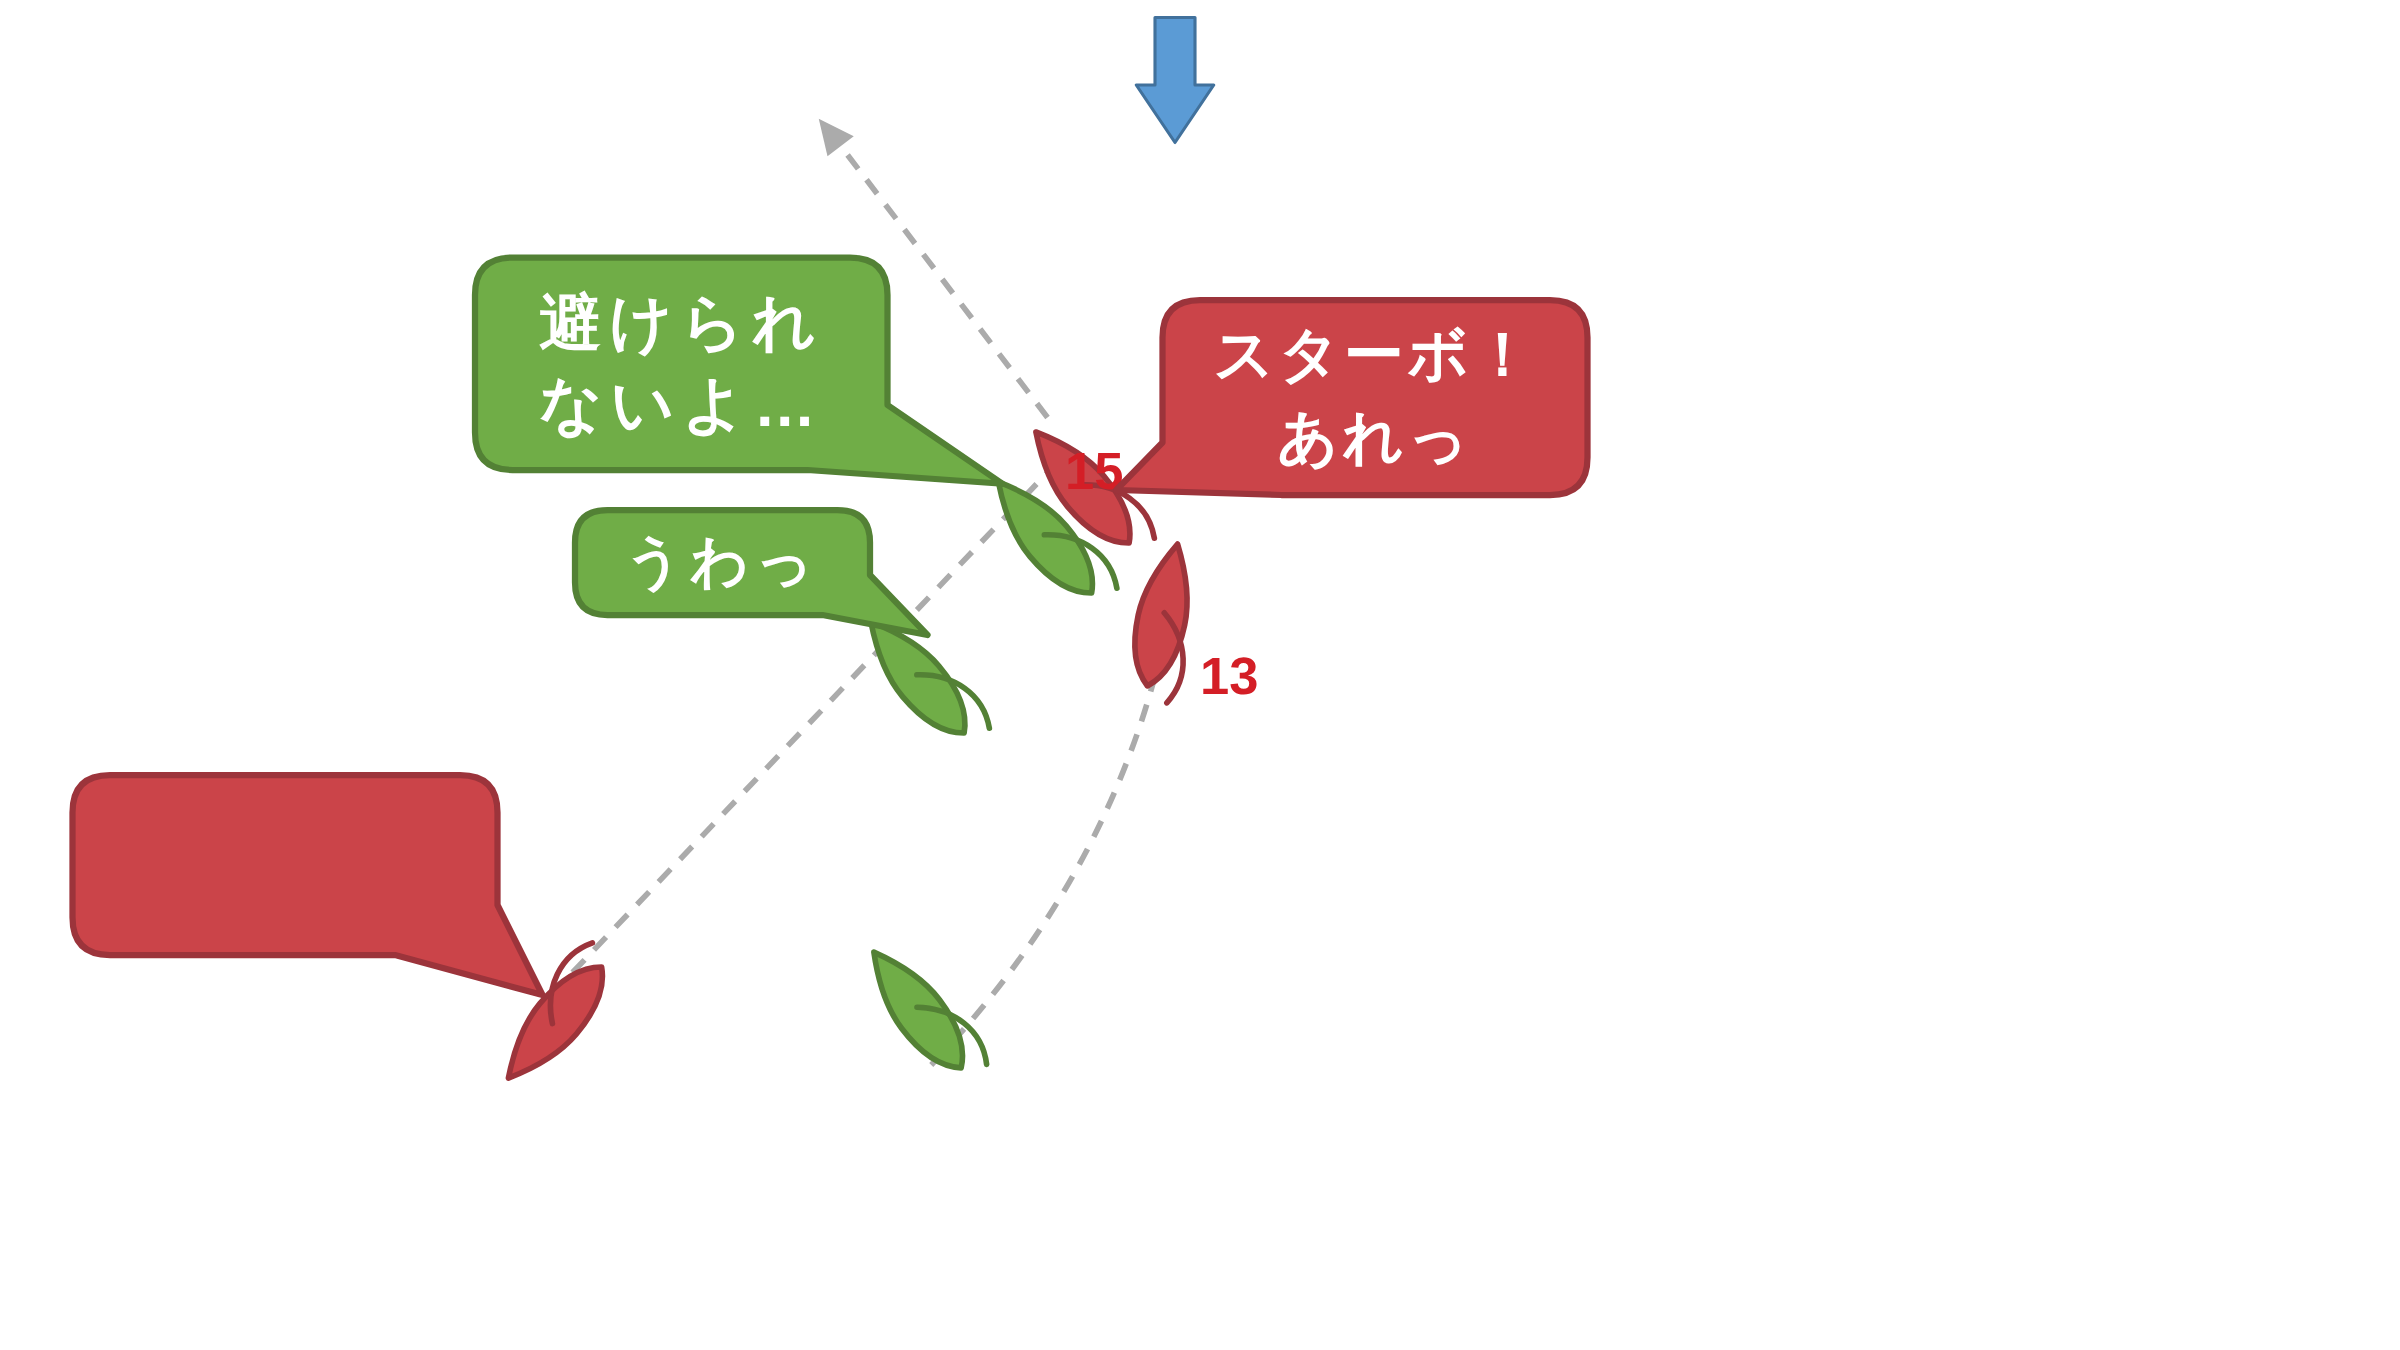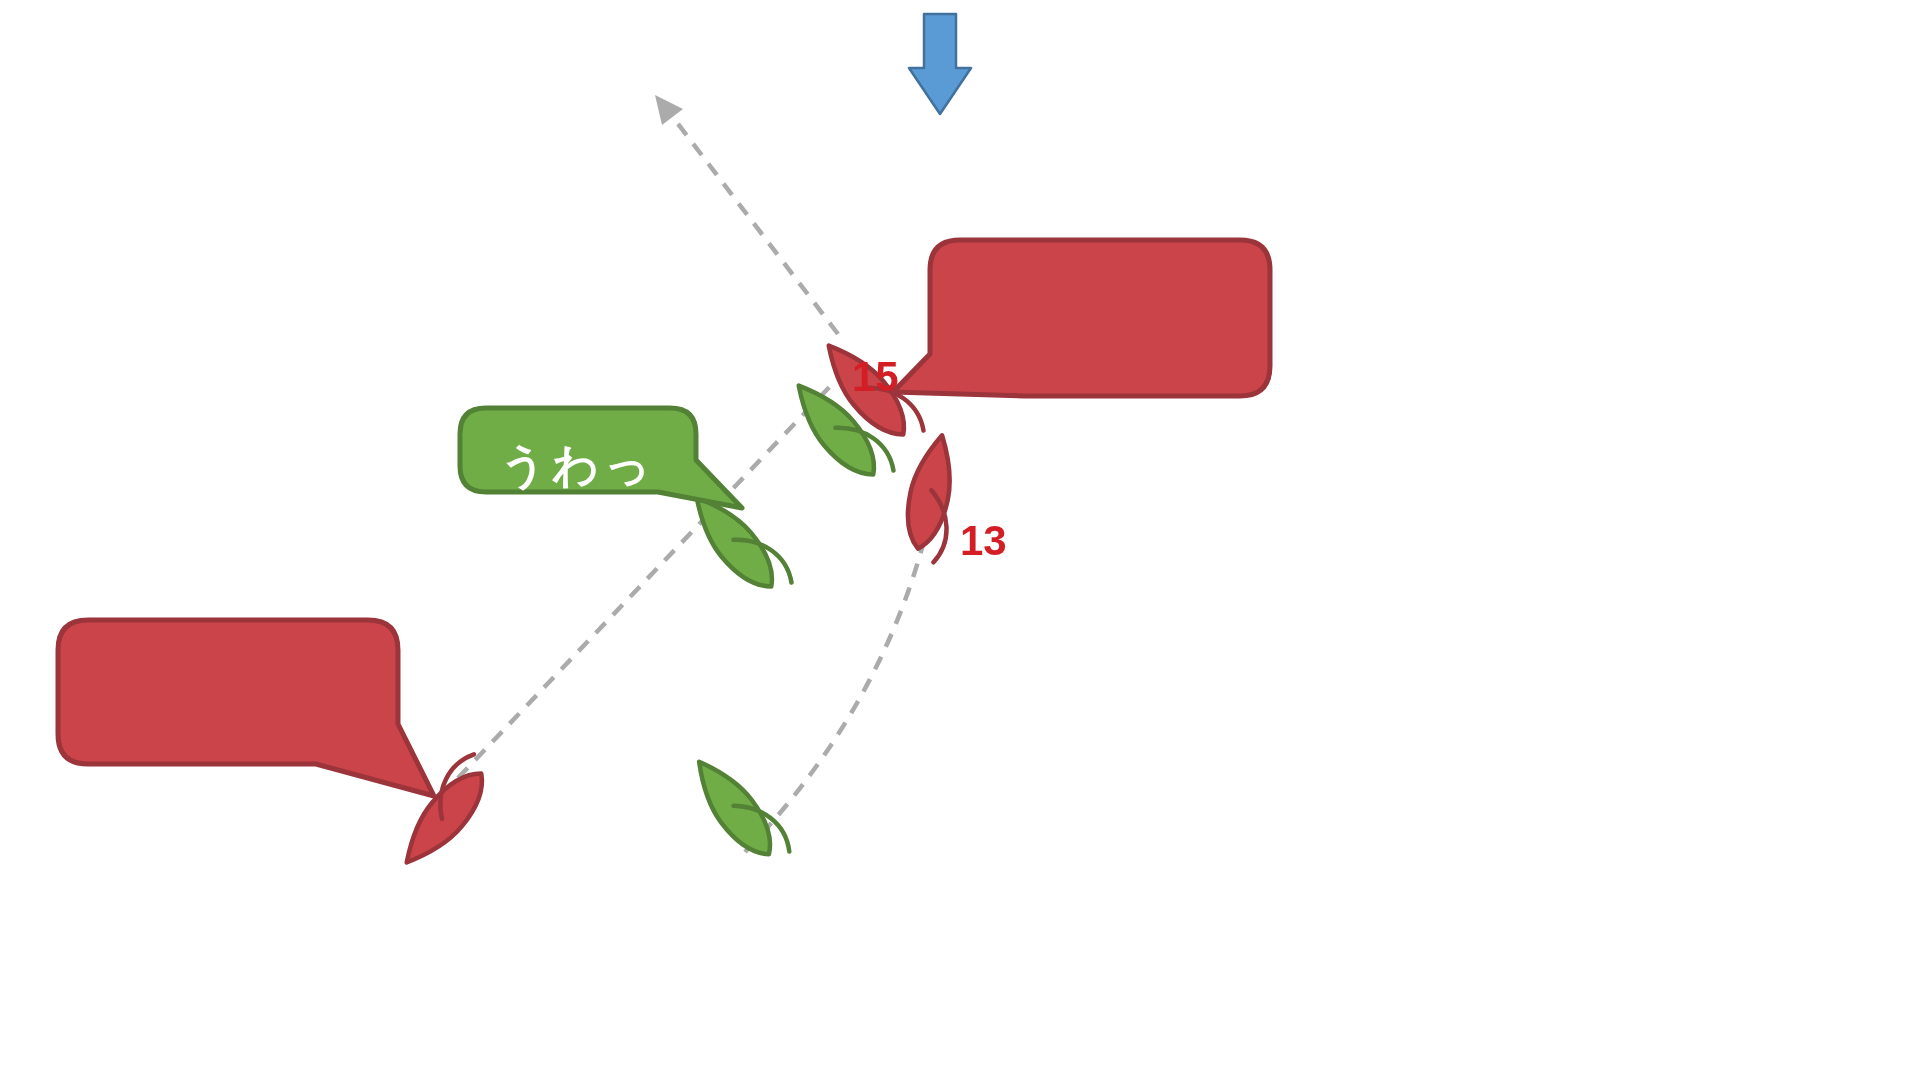--- a/index.html
+++ b/index.html
@@ -92,34 +92,47 @@
         <path class="hull" d="M 0 -58 C 11 -38 19 -16 19 4 C 19 30 12 48 0 58 C -12 48 -19 30 -19 4 C -19 -16 -11 -38 0 -58 Z" style="fill:#CB4449;stroke:#9C343B;stroke-width:4.5;stroke-linejoin:round"></path>
         <path class="sail" d="M 1 -2 C 24 16 32 44 18 68" style="fill:none;stroke:#9C343B;stroke-width:4.5;stroke-linecap:round"></path>
       </g>
         <g transform="translate(734 808) rotate(-37)">
         <path class="hull" d="M 0 -58 C 11 -38 19 -16 19 4 C 19 30 12 48 0 58 C -12 48 -19 30 -19 4 C -19 -16 -11 -38 0 -58 Z" style="fill:#70AD47;stroke:#538135;stroke-width:4.5;stroke-linejoin:round"></path>
         <path class="sail" d="M 1 -2 C 24 16 32 44 18 68" style="fill:none;stroke:#538135;stroke-width:4.5;stroke-linecap:round"></path>
       </g>
       </g>
   </svg>
 
+  <div class="bubble" style="left:380px; top:206px; width:430px; height:200px;">
+    <svg width="430" height="200" viewBox="0 0 430 200">
+      <path class="bubble-path green" d="M 30 0 H 300 Q 330 0 330 30 V 118 L 422 181 L 266 170 H 30 Q 0 170 0 140 V 30 Q 0 0 30 0 Z"></path>
+    </svg>
+    <div class="bubble-text t-g1" style="left:0; top:0; width:330px; height:170px;">
+      <div>避けられ</div>
+      <div>ないよ…</div>
+    </div>
+  </div>
 
   <div class="bubble" style="left:460px; top:408px; width:300px; height:110px;">
     <svg width="300" height="110" viewBox="0 0 300 110">
       <path class="bubble-path green" d="M 26 0 H 210 Q 236 0 236 26 V 52 L 282 100 L 198 84 H 26 Q 0 84 0 58 V 26 Q 0 0 26 0 Z"></path>
     </svg>
-    <div class="bubble-text t-g2" style="left:0; top:16px; width:236px; height:84px;">
+    <div class="bubble-text t-g2" style="left:0; top:0; width:236px; height:84px;">
       <div>うわっ</div>
     </div>
   </div>
 
   <div class="bubble" style="left:885px; top:240px; width:390px; height:170px;">
     <svg width="390" height="170" viewBox="0 0 390 170">
       <path class="bubble-path red" d="M 75 0 H 355 Q 385 0 385 30 V 126 Q 385 156 355 156 H 140 L 8 152 L 45 114 V 30 Q 45 0 75 0 Z"></path>
     </svg>
+    <div class="bubble-text t-r1" style="left:45px; top:0; width:340px; height:156px;">
+      <div>スターボ！</div>
+      <div>あれっ</div>
+    </div>
   </div>
 
   <div class="bubble" style="left:58px; top:620px; width:390px; height:185px;">
     <svg width="390" height="185" viewBox="0 0 390 185">
       <path class="bubble-path red" d="M 30 0 H 310 Q 340 0 340 30 V 104 L 376 176 L 258 144 H 30 Q 0 144 0 114 V 30 Q 0 0 30 0 Z"></path>
     </svg>
   </div>
 
   <div class="pos-label" style="left:852px; top:306px;">15</div>
   <div class="pos-label" style="left:960px; top:470px;">13</div>

